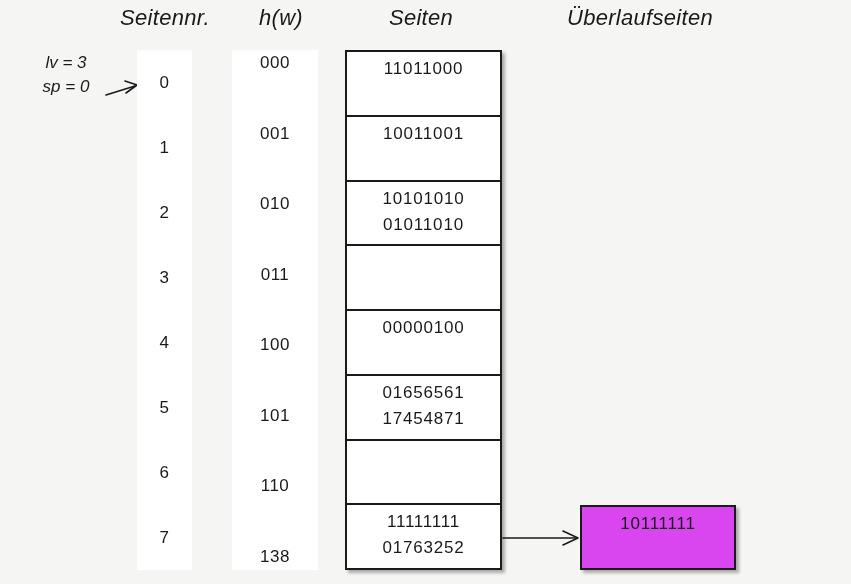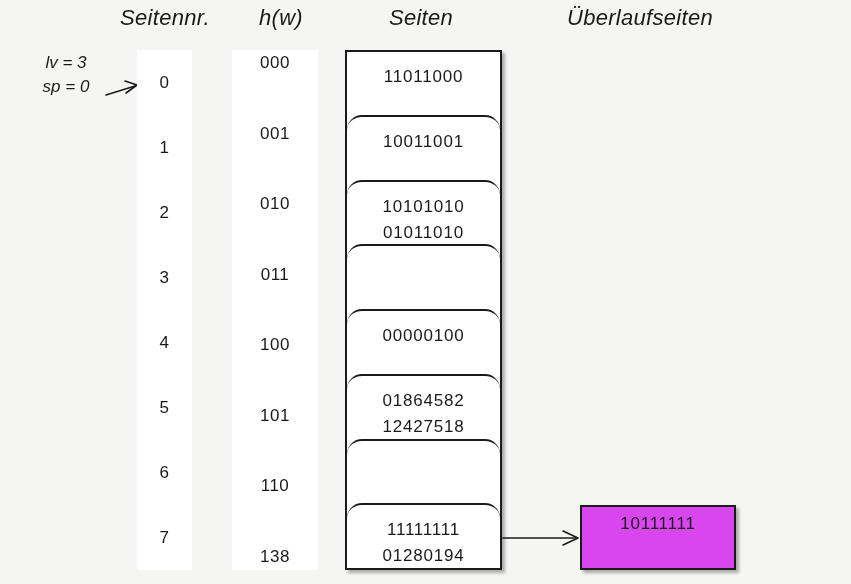--- a/index.html
+++ b/index.html
@@ -54,27 +54,26 @@
     height: 520px;
     box-sizing: border-box;
     background: #ffffff;
     border: 2px solid #1a1a1a;
     box-shadow: 3px 3px 3px rgba(0,0,0,0.30);
     display: flex;
     flex-direction: column;
   }
   .cell {
     flex: 1;
-    padding-top: 12px;
+    padding-top: 4px;
     text-align: center;
     overflow: hidden;
   }
   .cell + .cell {
     border-top: 2px solid #1a1a1a;
-    border-radius: 15px;
   }
   .bin {
     font-size: 17px;
     line-height: 26px;
     letter-spacing: 0.8px;
     white-space: nowrap;
   }
   .annot {
     position: absolute;
     left: 28px;
@@ -171,27 +170,27 @@
       </div>
       <div class="cell">
         <div class="bin">10101010</div>
         <div class="bin">01011010</div>
       </div>
       <div class="cell"></div>
       <div class="cell">
         <div class="bin">00000100</div>
       </div>
       <div class="cell">
-        <div class="bin">01864582</div>
-        <div class="bin">12427518</div>
+        <div class="bin">01656561</div>
+        <div class="bin">17454871</div>
       </div>
       <div class="cell"></div>
       <div class="cell">
         <div class="bin">11111111</div>
-        <div class="bin">01280194</div>
+        <div class="bin">01763252</div>
       </div>
     </div>
 
   <svg class="ovf-arrow" viewBox="0 0 80 28">
     <path class="stroke" d="M1 14 L74 14"></path>
     <path class="stroke" d="M61 7 L76 14 L61 21"></path>
   </svg>
 
   <div class="ovfbox">
     <div class="bin">10111111</div>

